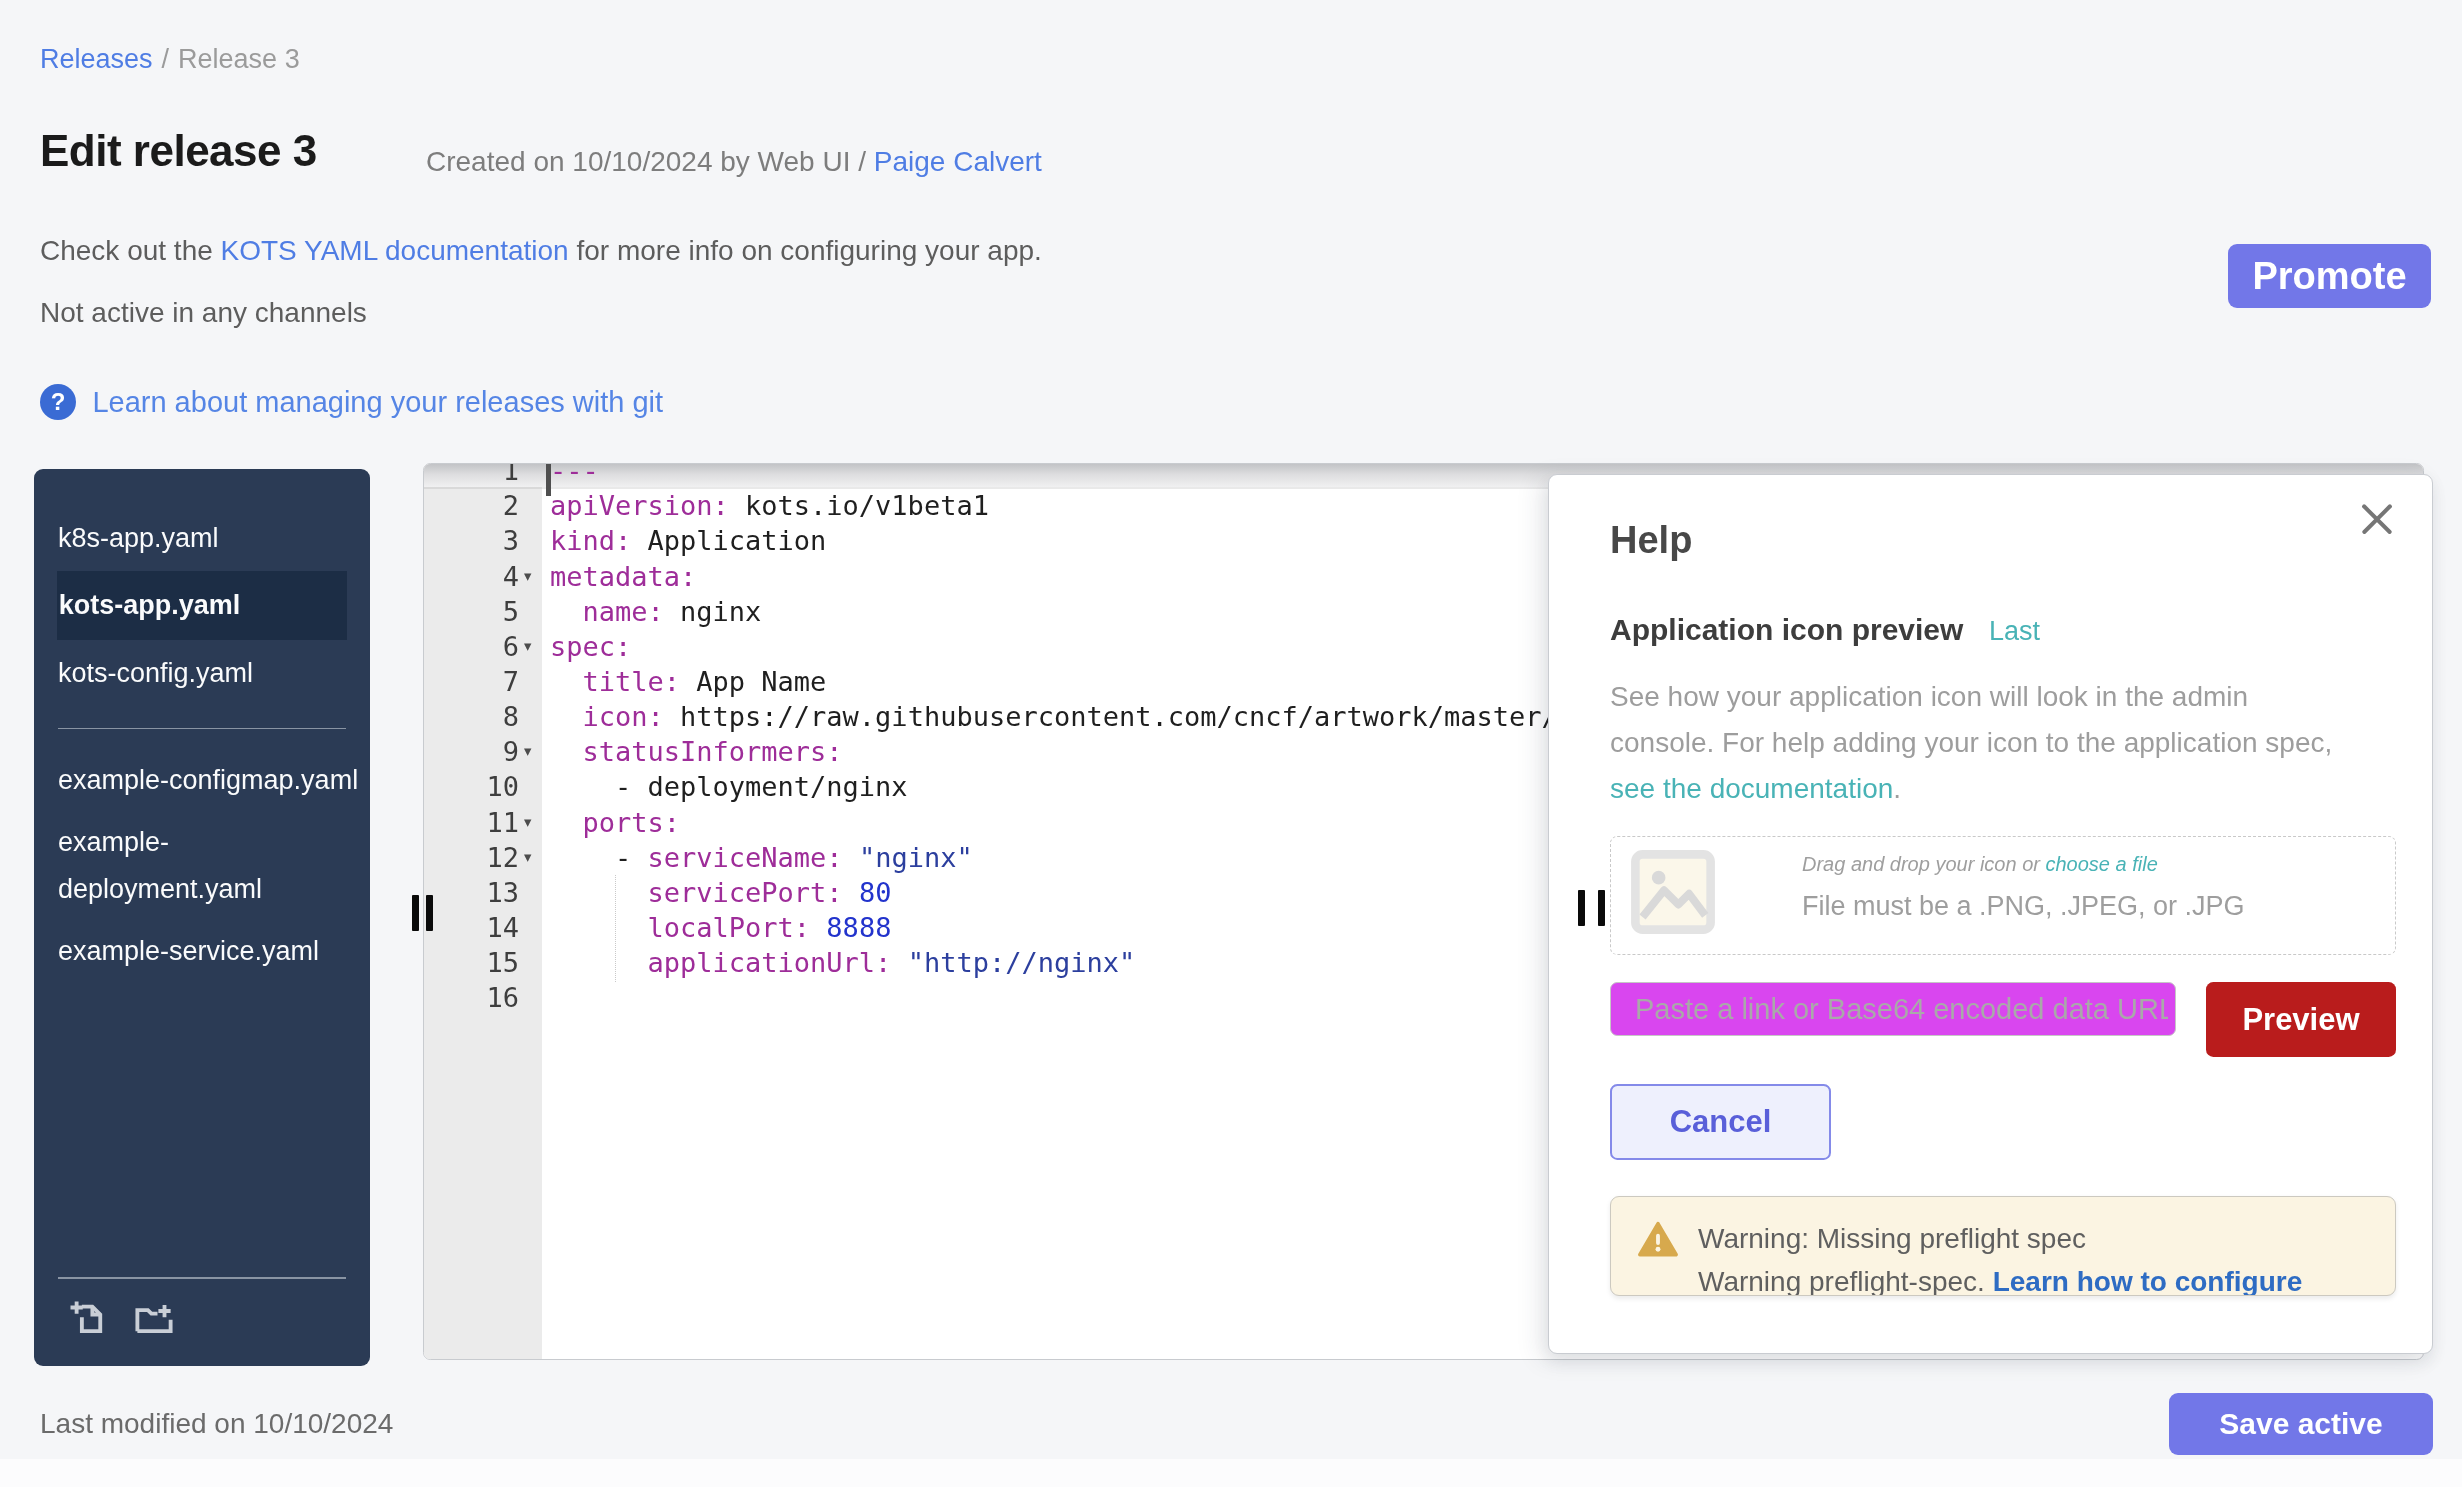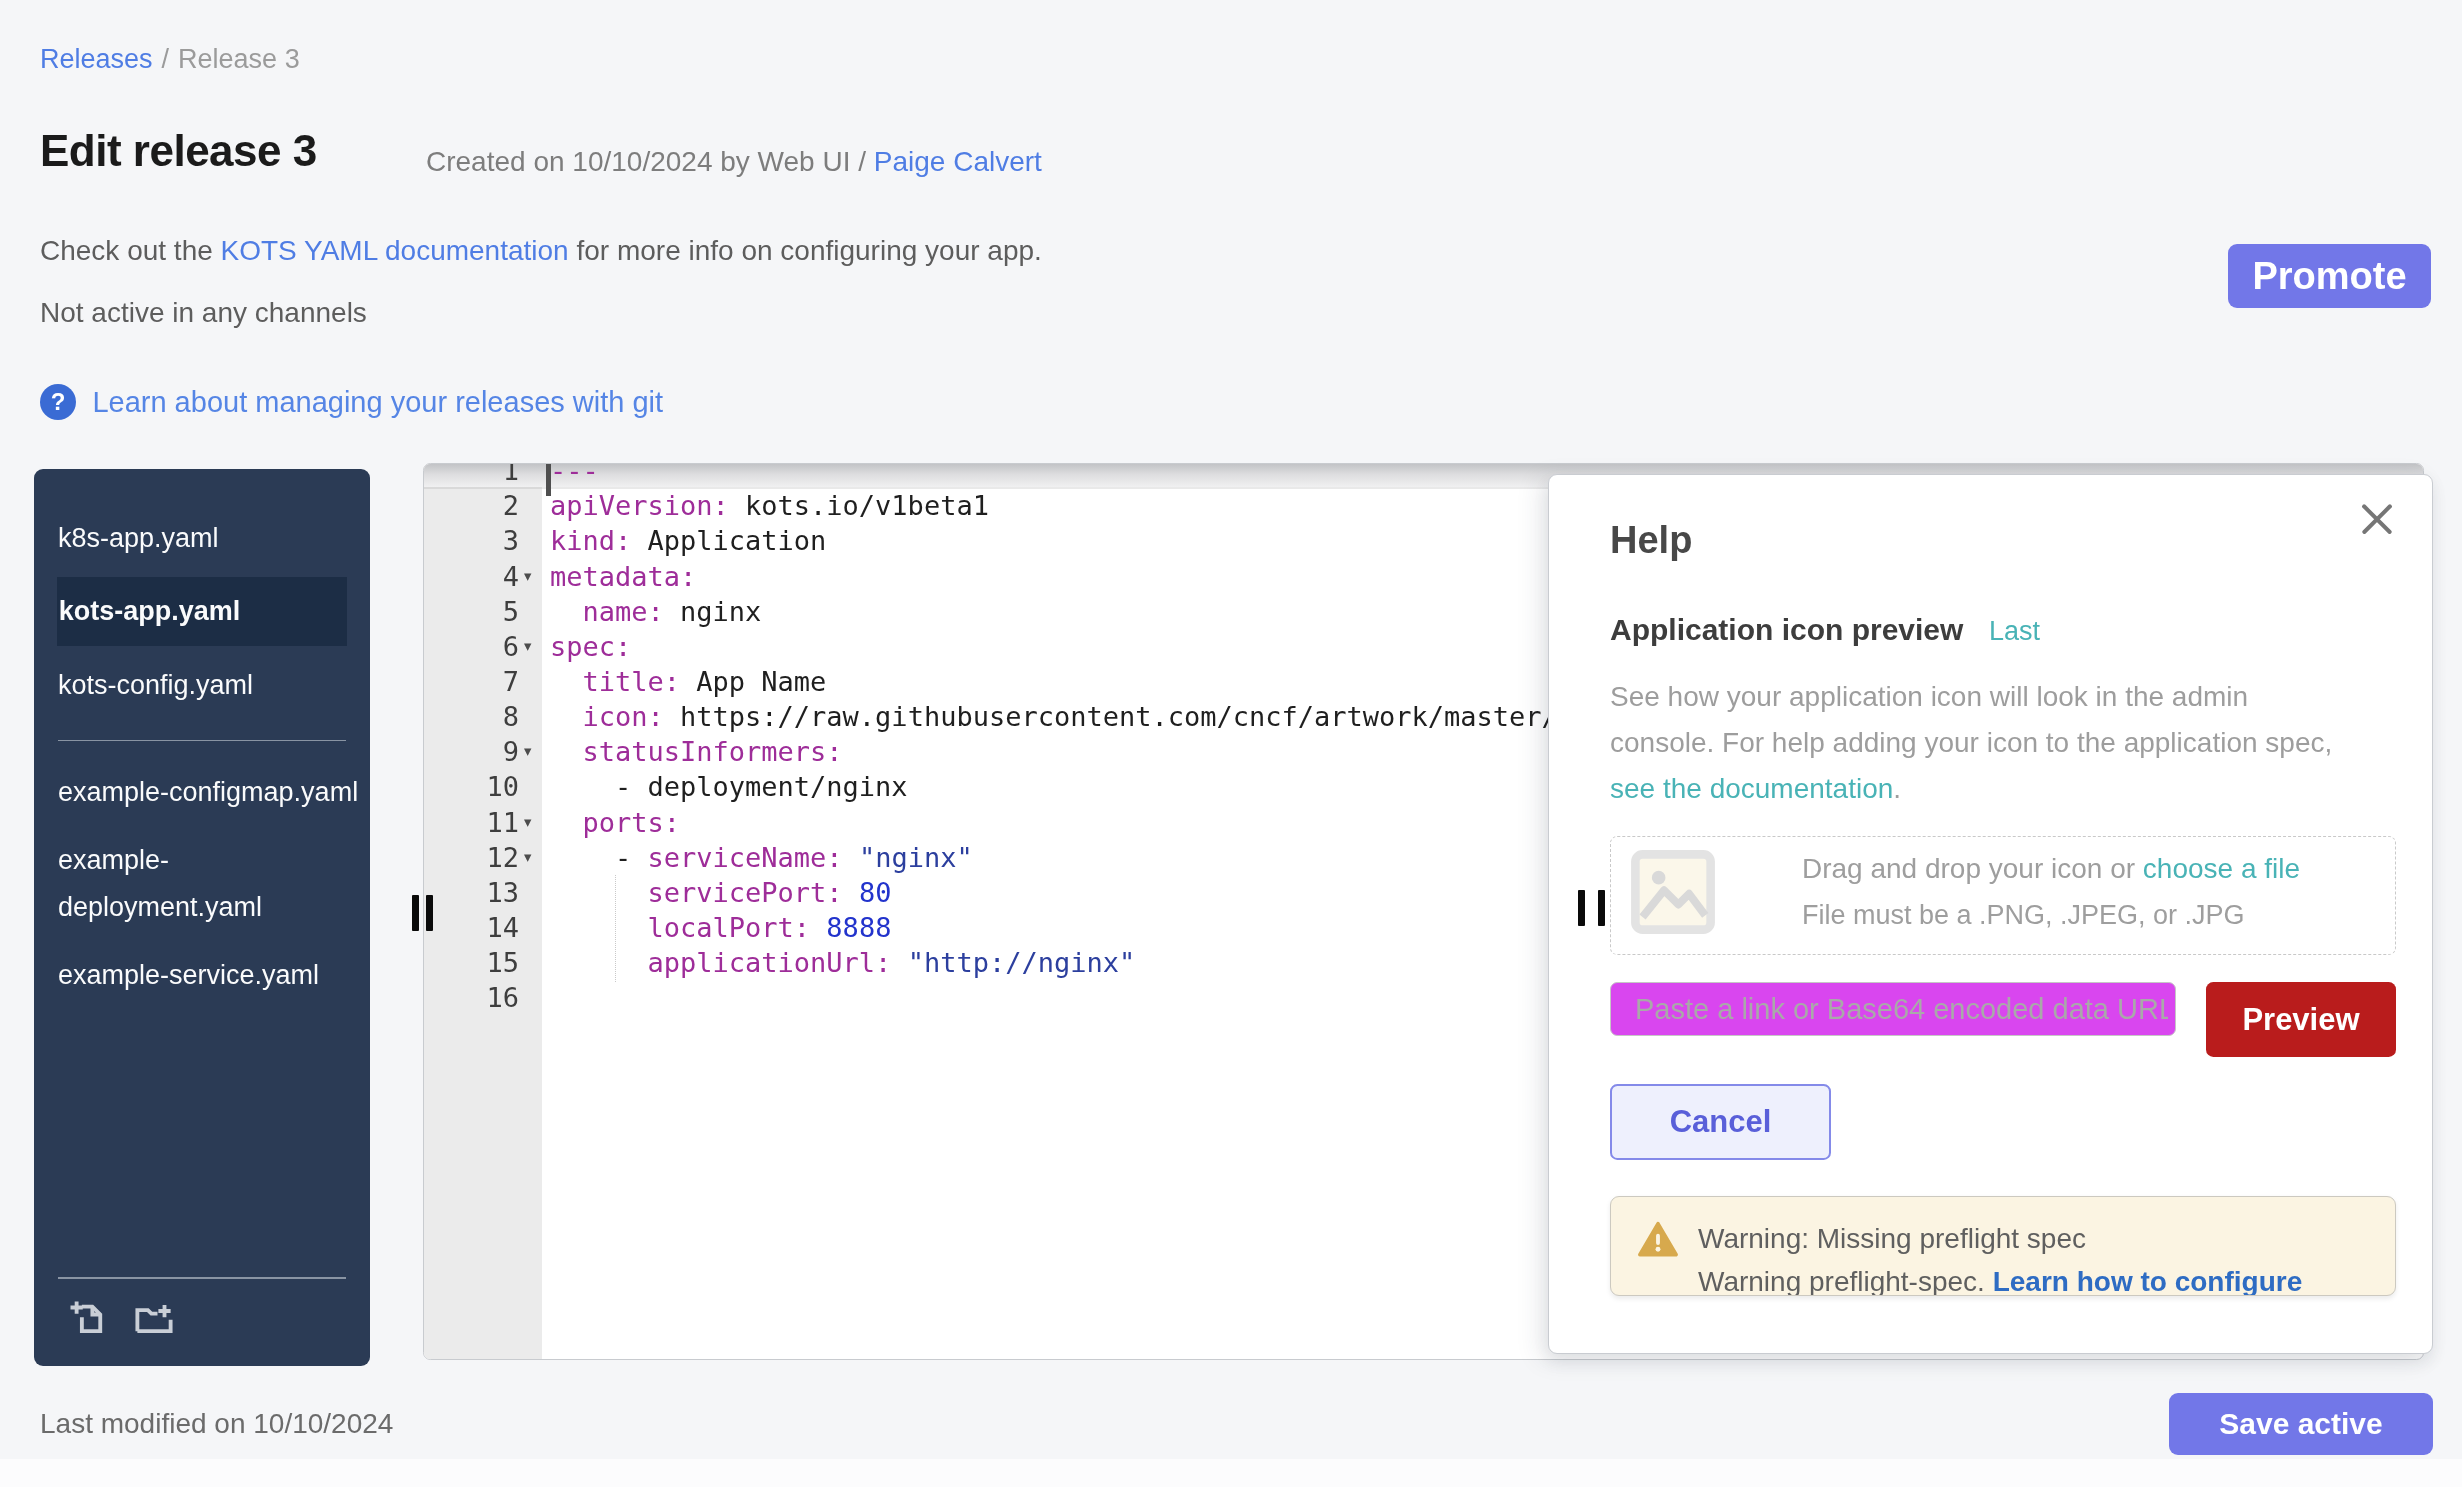--- a/index.html
+++ b/index.html
@@ -25,21 +25,21 @@
   .promote-btn { left:2228px; top:208px; width:203px; height:64px; font-size:38px;margin-top:36px; }
   .save-btn { left:2169px; top:1393px; width:264px; height:62px; font-size:30px; }
 
   
   .sidebar { position:absolute; left:34px; top:469px; width:336px; height:897px; background:#2b3b55; border-radius:9px; overflow:hidden; }
   .file-list { padding-top:40px; }
   .file-item { color:#fafbfc; font-size:27px; line-height:47px; padding:5.5px 0 5.5px 24px; max-width:339px; cursor:pointer; }
   .file-item span { display:inline-block; max-width:315px; }
   .file-item.selected { background:#1c2d45; margin:3.6px 23px 3.6px 23px; padding:11px 0 11px 1.8px; font-weight:700; }
   .side-divider { height:1.8px; background:#9aa4b2; margin:25.5px 24px 22px 24px; opacity:.85; }
-  .file-item + .file-item { margin-top:10px; }
+  .file-item + .file-item { margin-top:4px; }
   .sidebar-bottom { position:absolute; left:0; bottom:0; width:100%; }
   .sidebar-bottom .side-divider { margin:0 24px 18px 24px; }
   .side-icons { display:flex; gap:24px; padding:0 0 24px 33px; }
   .side-icons svg { cursor:pointer; }
 
   
   .grip { position:absolute; width:7.3px; height:36px; background:#0a0a0a; border-radius:0.9px; z-index:80; cursor:col-resize; }
 
   
   .editor-card { position:absolute; left:423px; top:463px; width:2001px; height:897px; background:#fff; border:0.9px solid #c8cbcf; border-radius:7.3px; overflow:hidden; z-index:10; }
@@ -64,21 +64,21 @@
   .help-close .x2 { transform:translate(-50%,-50%) rotate(-45deg); }
   .help-title { position:absolute; left:61px; top:44px; font-size:38px; font-weight:600; color:#484848; }
   .section-row { position:absolute; left:61px; top:138px; font-size:30px; }
   .section-title { font-weight:700; color:#3d3d3d; }
   .hide-link { margin-left:25.5px; font-size:27px; color:#49b3b6; font-weight:400; }
   .help-para { position:absolute; left:61px; top:199px; width:801px; font-size:28px; line-height:46px; color:#9d9d9d; }
   .teal { color:#49b3b6; }
   .dropzone { position:absolute; left:61px; top:361px; width:786px; height:119px; border:1.8px dashed #c9c9c9; border-radius:7.3px; cursor:pointer; }
   .dz-icon { position:absolute; left:19px; top:12px; }
   .dz-text { position:absolute; left:191px; top:16.4px; }
-  .dz-line1 { font-size:28px; color:#9e9e9e; }
+  .dz-line1 { font-size:20px; color:#9e9e9e;font-style:italic; }
   .dz-line1 a { color:#49b3b6; }
   .dz-line2 { font-size:27px; color:#9e9e9e; margin-top:14.6px; }
   .icon-input { position:absolute; left:61px; top:507px; width:566px; height:54px; border:1.8px solid #c6c6c6; border-radius:7.3px; background:#d946ef;
                 font-family:"Liberation Sans",sans-serif; font-size:29px; color:#3c3c3c; padding:0 7.3px 0 24px; outline:none; }
   .icon-input::placeholder { color:#a9a9a9; }
   .preview-btn { position:absolute; left:657px; top:507px; width:190px; height:75px; background:#b91c1c; color:#fff; border:none; border-radius:7.3px;
                  font-family:"Liberation Sans",sans-serif; font-size:31px; font-weight:700; cursor:default; }
   .cancel-btn { position:absolute; left:61px; top:609px; width:221px; height:76px; background:#eef0fd; border:2.7px solid #848ae9; border-radius:7.3px;
                 color:#595fd9; font-family:"Liberation Sans",sans-serif; font-size:31px; font-weight:700; cursor:pointer; }
   .warning-box { position:absolute; left:61px; top:721px; width:786px; height:100px; background:#fbf4e2; border:0.9px solid #ccc9c0; border-radius:9px;

